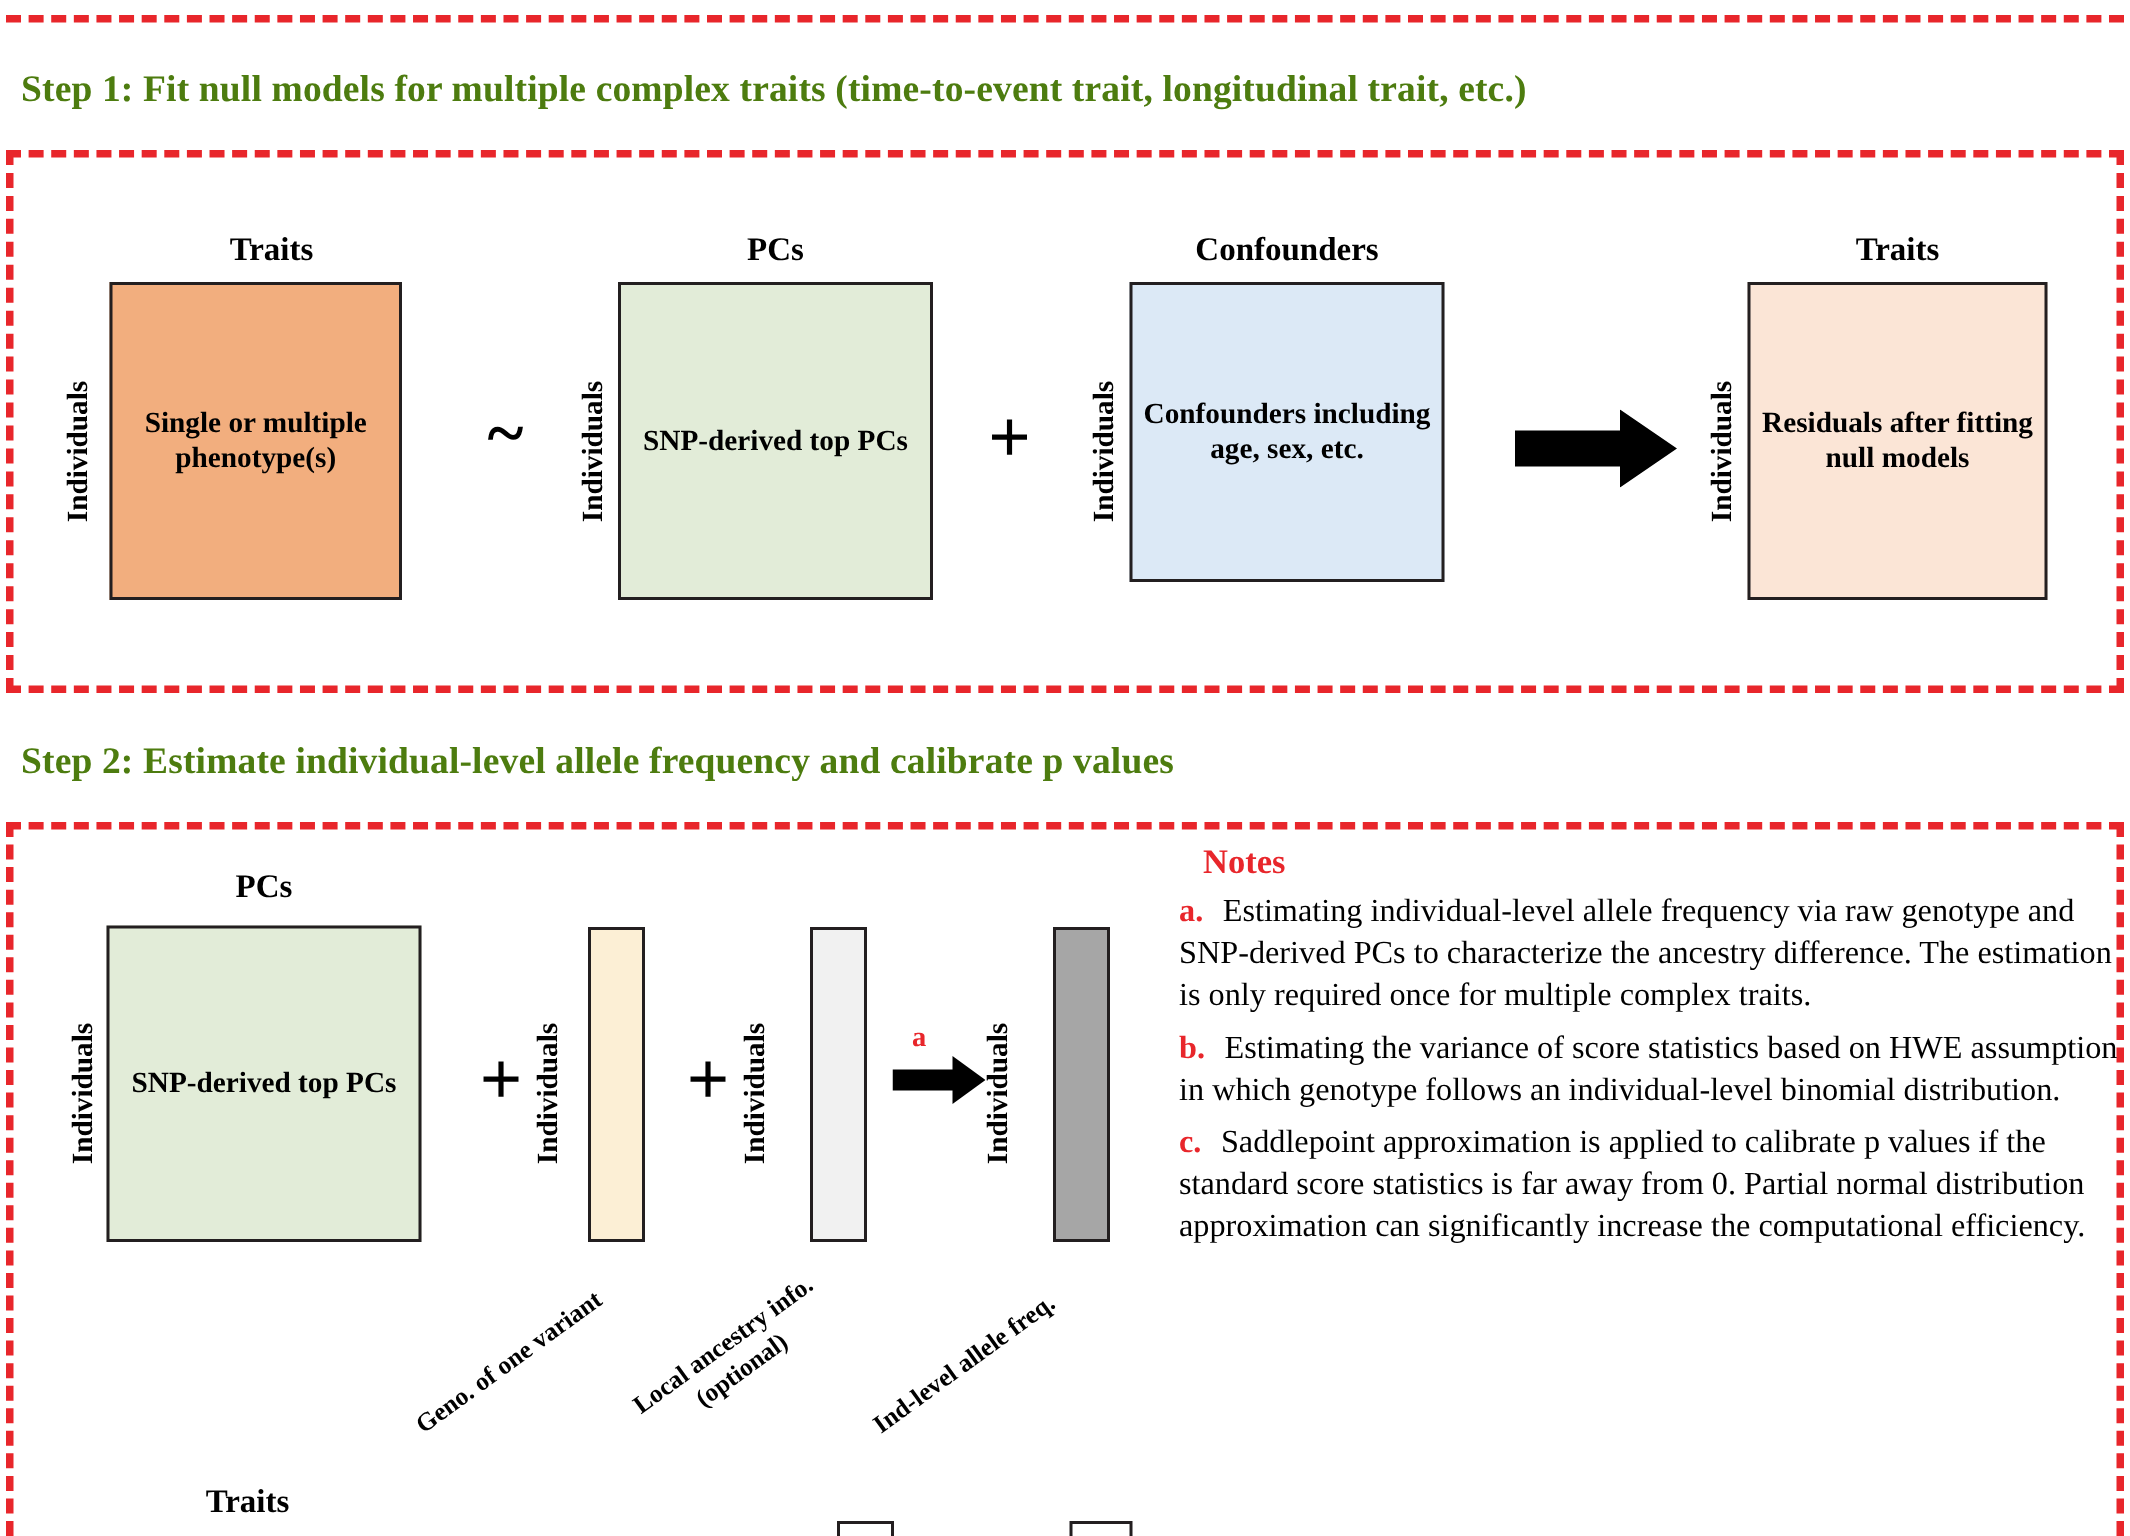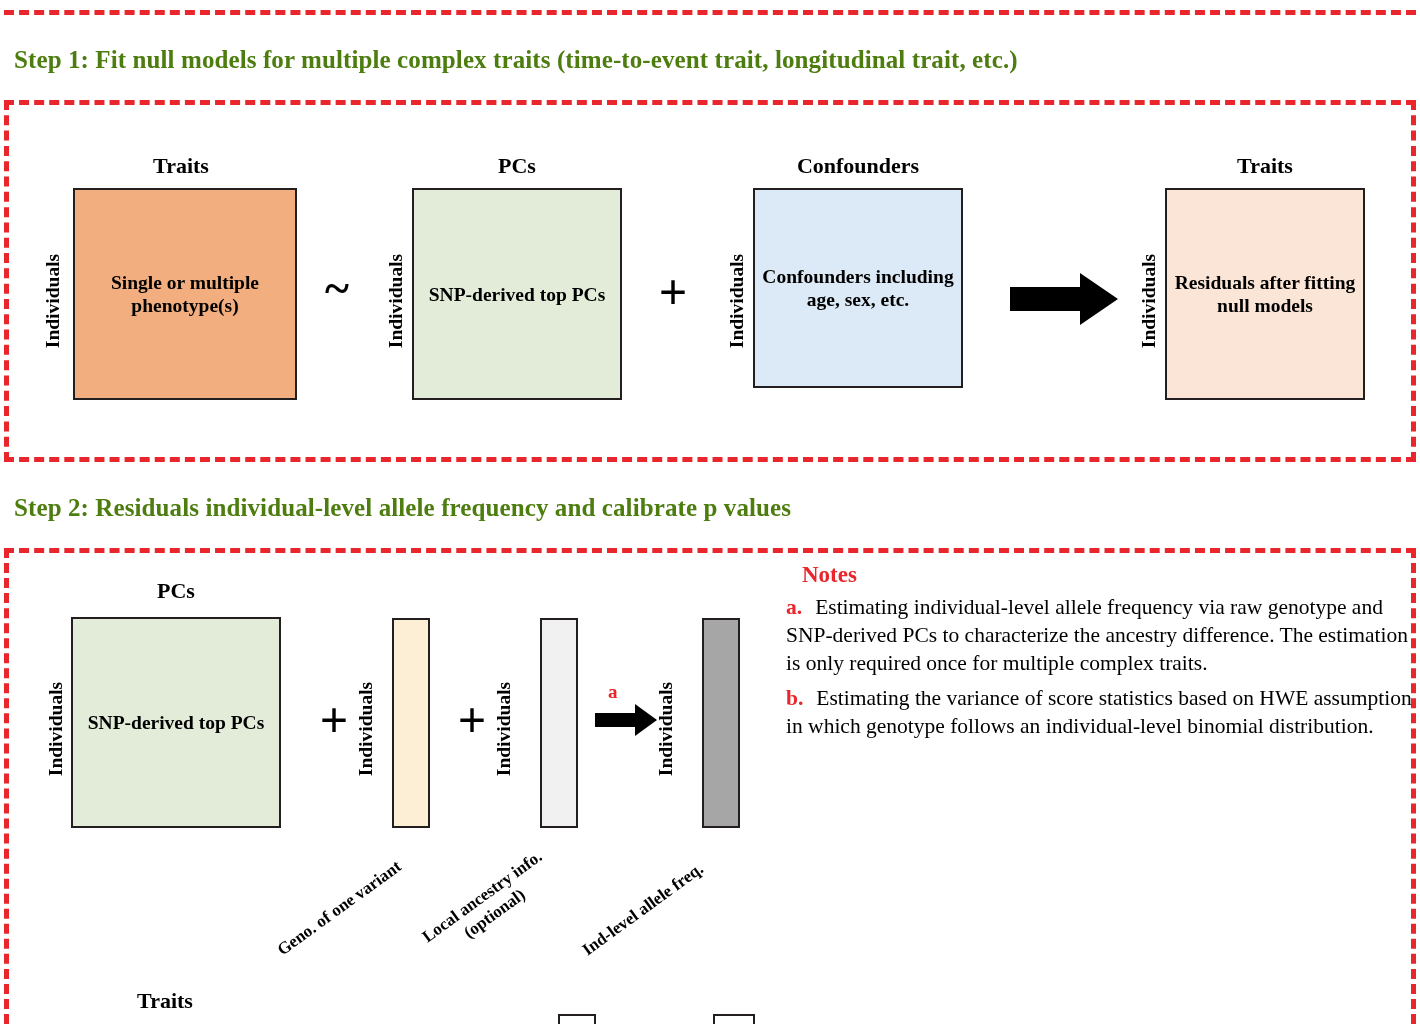--- a/index.html
+++ b/index.html
@@ -78,21 +78,21 @@
 <div class="stage">
 
   <div class="dash-line" style="left:4px;top:10px;width:1412px;"></div>
 
   <div class="step-title" style="left:14px;top:46px;">Step 1: Fit null models for multiple complex traits (time-to-event trait, longitudinal trait, etc.)</div>
 
   <div class="dash-panel" style="left:4px;top:100px;width:1412px;height:362px;"></div>
 
   <div class="col-head" style="left:75px;top:153px;width:212px;">Traits</div>
   <div class="row-head" style="left:-17px;top:290px;width:140px;">Individuals</div>
-  <div class="matrix" style="left:73px;top:188px;width:224px;height:212px;background:#f2ae7e;">
+  <div class="matrix" style="left:73px;top:188px;width:195px;height:212px;background:#f2ae7e;">
     <div class="mlabel">Single or multiple phenotype(s)</div>
   </div>
 
   <div class="op tilde" style="left:312px;top:266px;width:50px;">~</div>
 
   <div class="col-head" style="left:412px;top:153px;width:210px;">PCs</div>
   <div class="row-head" style="left:326px;top:290px;width:140px;">Individuals</div>
   <div class="matrix" style="left:412px;top:188px;width:210px;height:212px;background:#e2ecd8;">
     <div class="mlabel">SNP-derived top PCs</div>
   </div>
@@ -110,21 +110,21 @@
       <polygon points="0,14 70,14 70,0 108,26 70,52 70,38 0,38" fill="#000000"></polygon>
     </svg>
   </div>
 
   <div class="col-head" style="left:1165px;top:153px;width:200px;">Traits</div>
   <div class="row-head" style="left:1079px;top:290px;width:140px;">Individuals</div>
   <div class="matrix" style="left:1165px;top:188px;width:200px;height:212px;background:#fbe5d6;">
     <div class="mlabel">Residuals after fitting null models</div>
   </div>
 
-  <div class="step-title" style="left:14px;top:494px;">Step 2: Residuals individual-level allele frequency and calibrate p values</div>
+  <div class="step-title" style="left:14px;top:494px;">Step 2: Estimate individual-level allele frequency and calibrate p values</div>
 
   <div class="dash-panel" style="left:4px;top:548px;width:1412px;height:476px;border-bottom:none;"></div>
 
   <div class="col-head" style="left:70px;top:578px;width:212px;">PCs</div>
   <div class="row-head" style="left:-14px;top:718px;width:140px;">Individuals</div>
   <div class="matrix" style="left:71px;top:617px;width:210px;height:211px;background:#e2ecd8;">
     <div class="mlabel">SNP-derived top PCs</div>
   </div>
 
   <div class="op plus" style="left:309px;top:696px;width:50px;">+</div>
@@ -161,15 +161,18 @@
     <div class="notes-title">Notes</div>
 
     <p class="note">
       <span class="tag">a.</span><span>Estimating individual-level allele frequency via raw genotype and SNP-derived PCs to characterize the ancestry difference. The estimation is only required once for multiple complex traits.</span>
     </p>
 
     <p class="note">
       <span class="tag">b.</span><span>Estimating the variance of score statistics based on HWE assumption in which genotype follows an individual-level binomial distribution.</span>
     </p>
 
+    <p class="note">
+      <span class="tag">c.</span><span>Saddlepoint approximation is applied to calibrate p values if the standard score statistics is far away from 0. Partial normal distribution approximation can significantly increase the computational efficiency.</span>
+    </p>
   </div>
 
 </div>
 
 </body></html>

